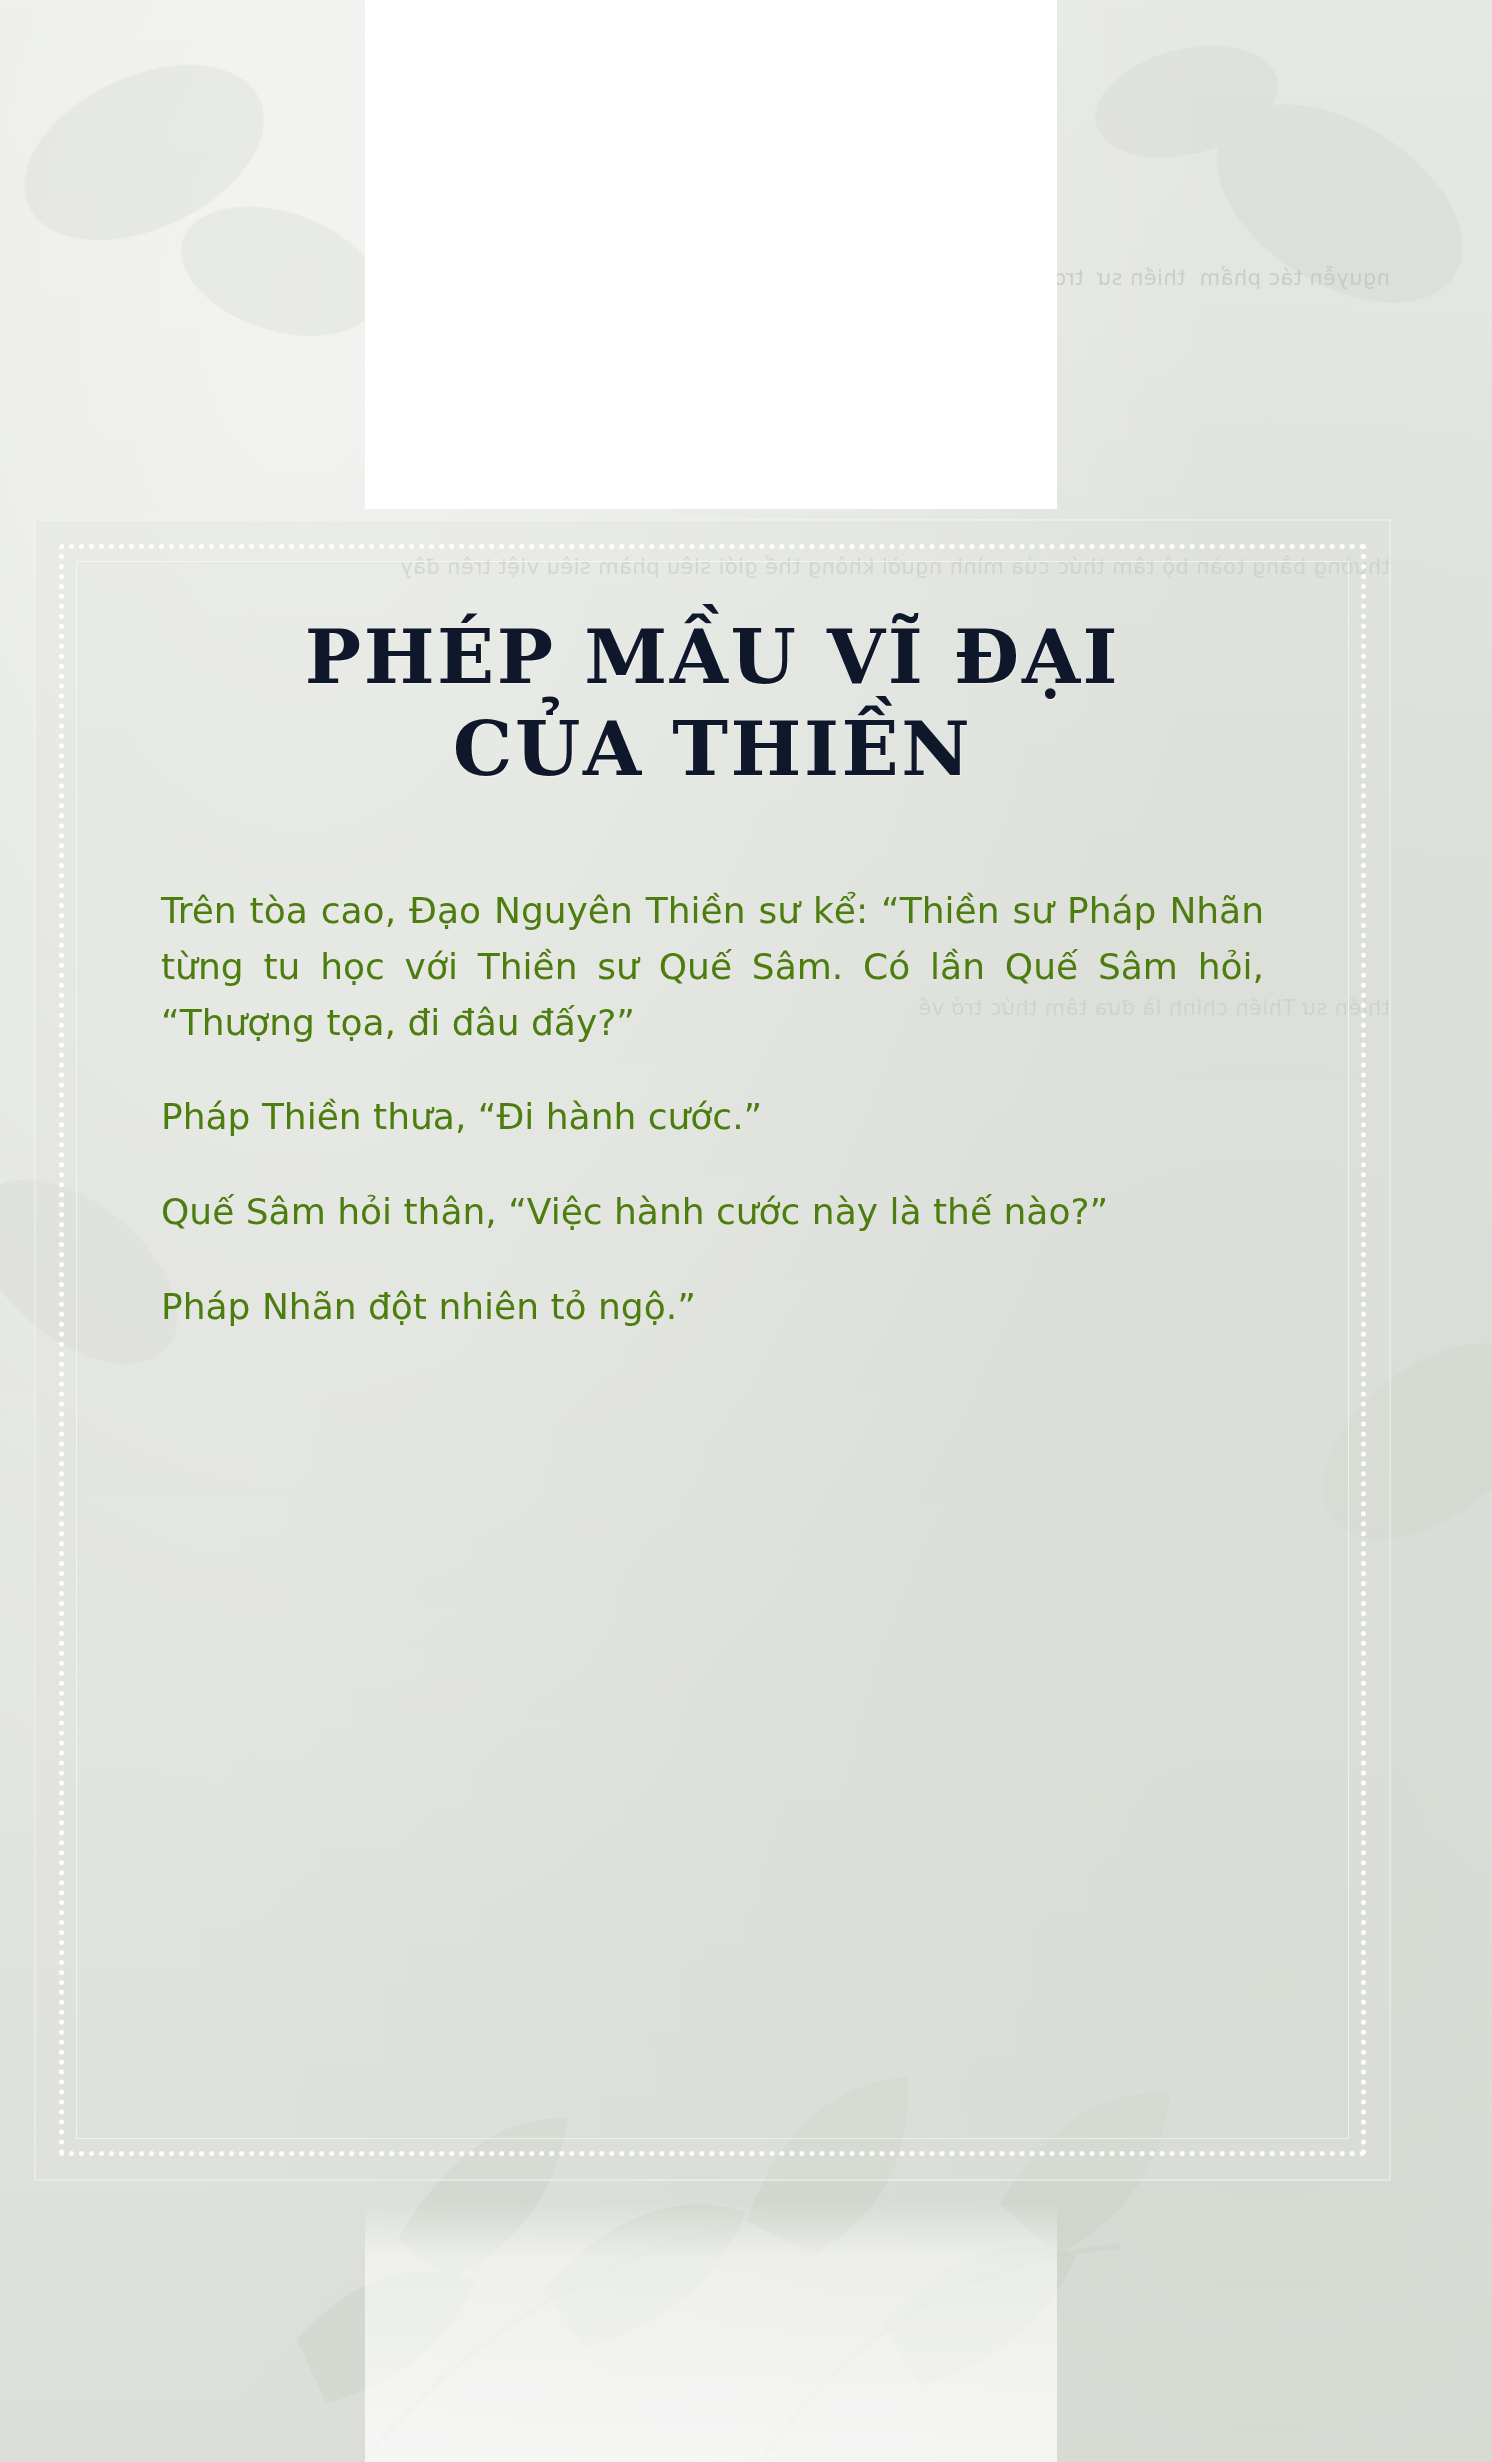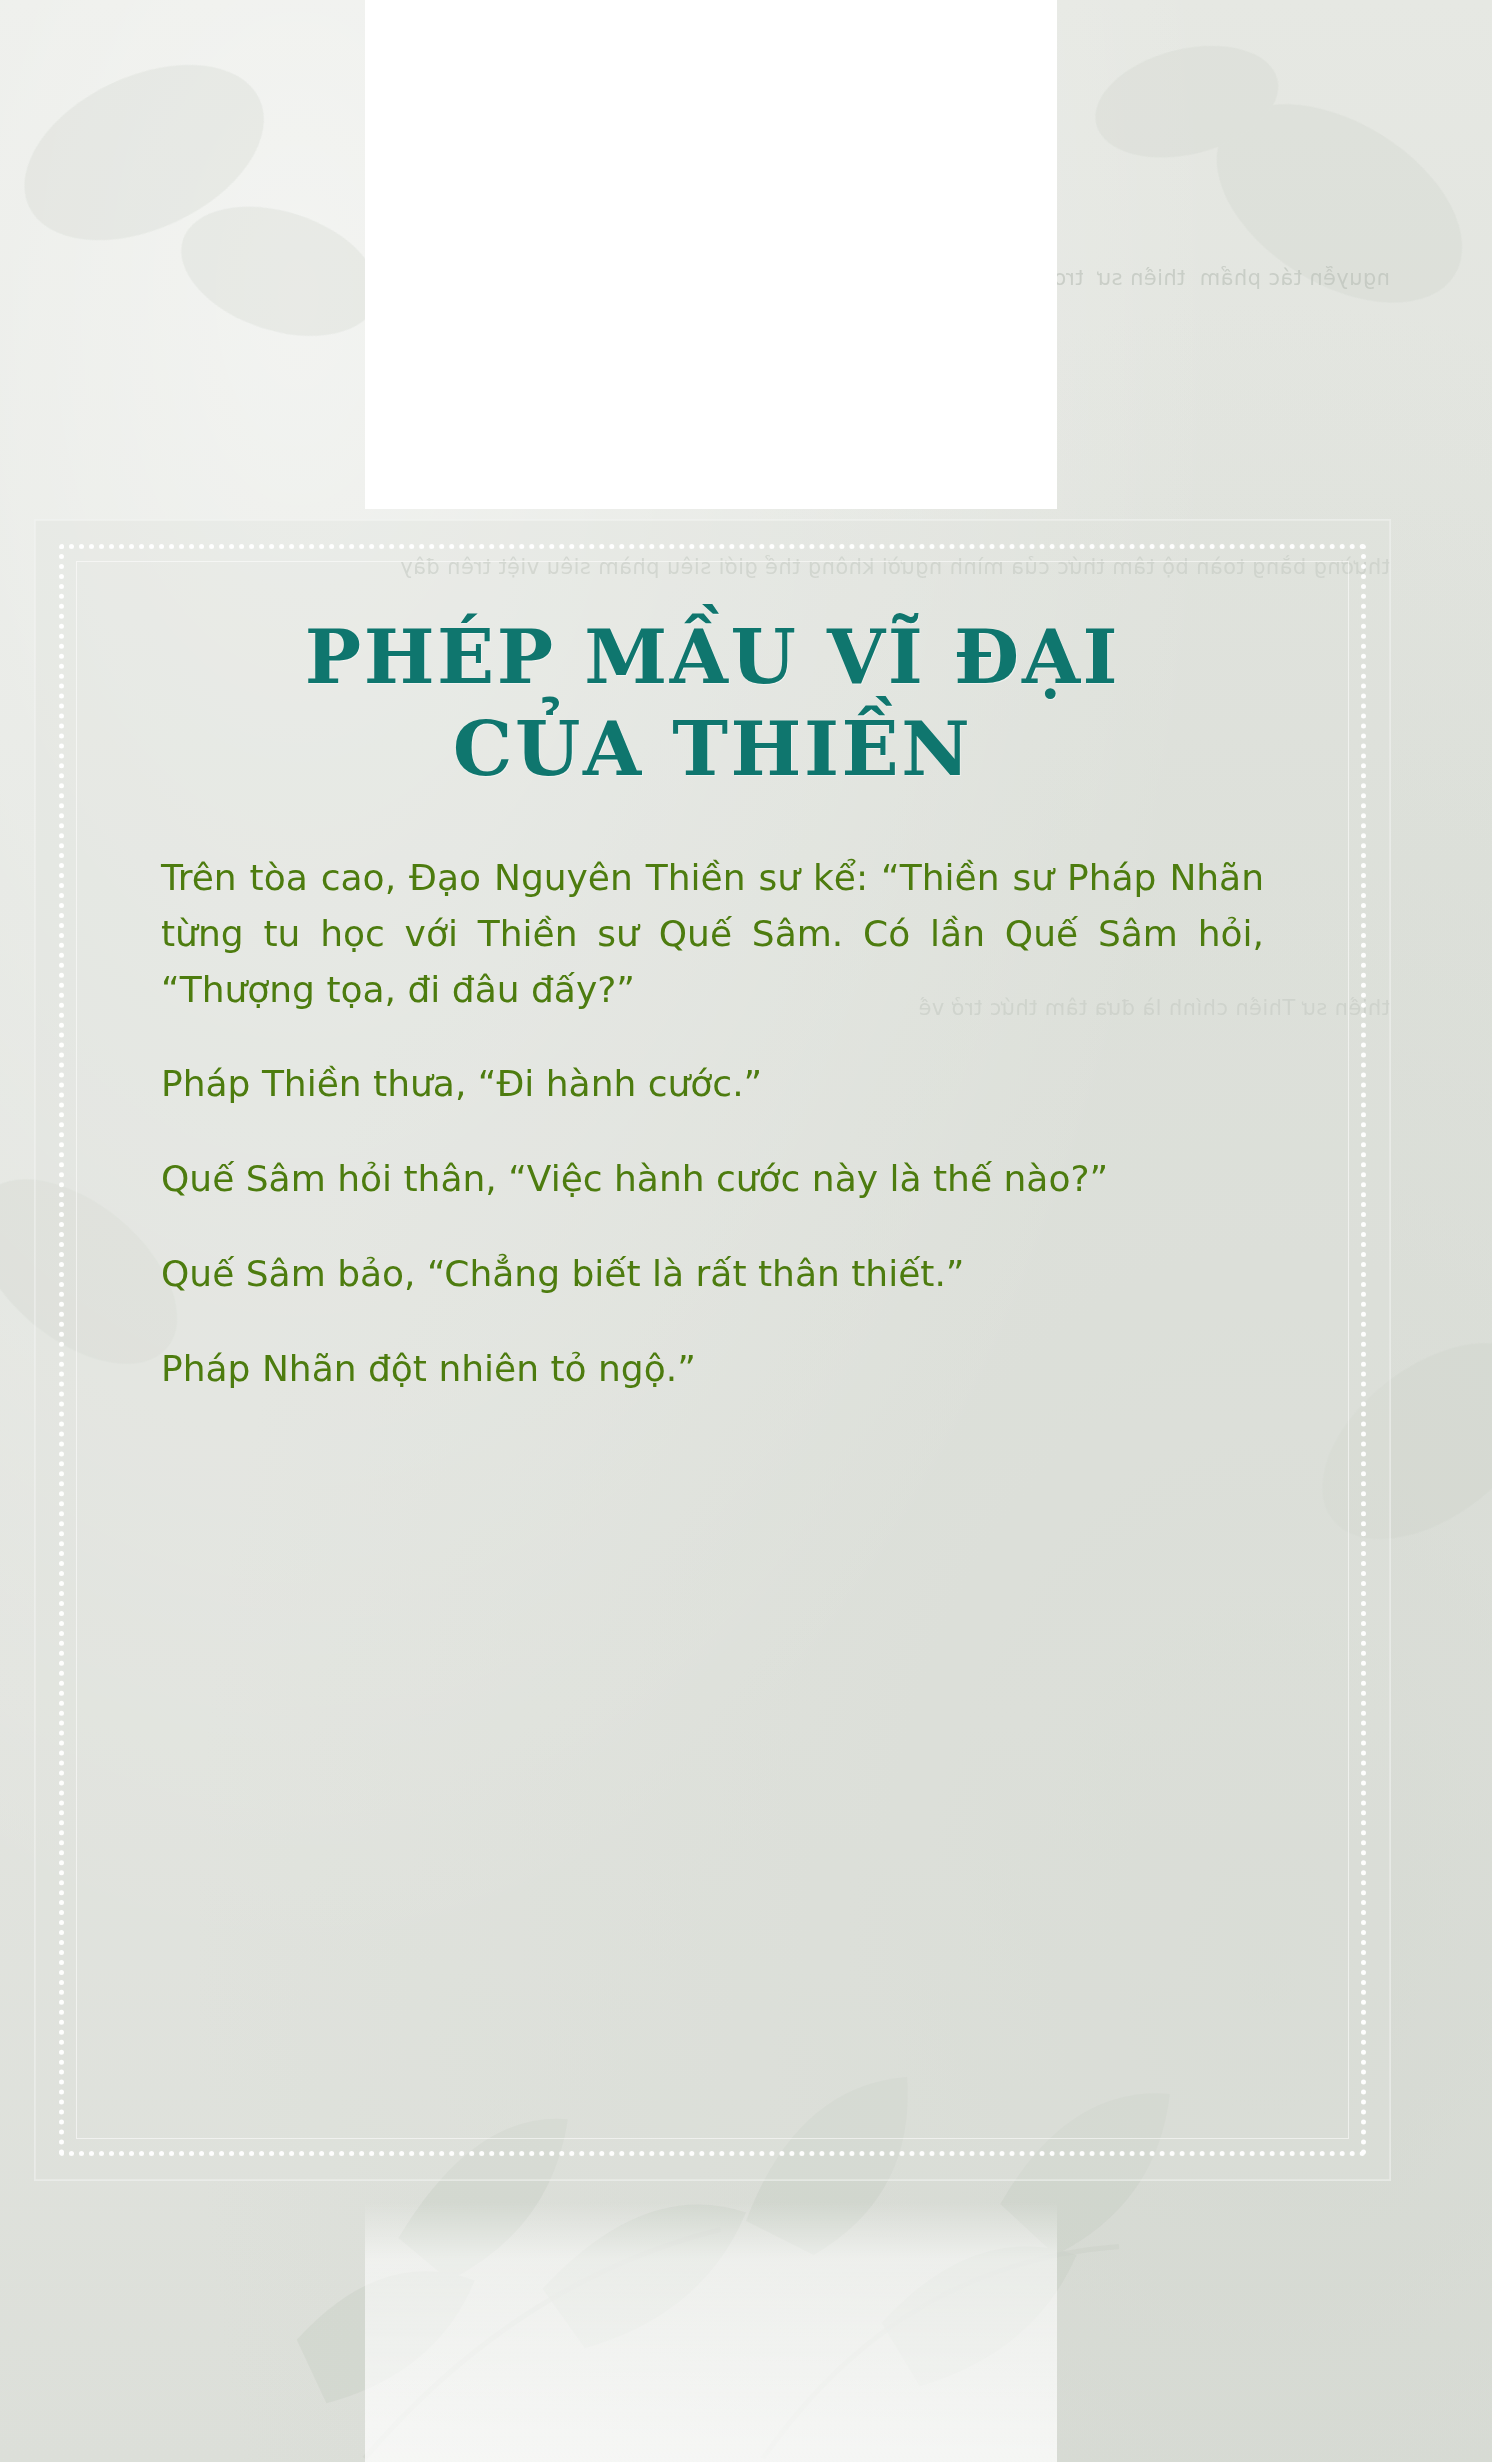--- a/index.html
+++ b/index.html
@@ -109,28 +109,28 @@
     position: absolute;
     left: 127px;
     top: 93px;
     right: 127px;
     bottom: 76px;
   }
 
   
   .title {
     text-align: center;
-    color: #0f766e;
+    color: #0f172a;
     font-family: "DejaVu Serif", serif;
     font-weight: bold;
     font-size: 75px;
     line-height: 1.22;
     letter-spacing: 2.5px;
     text-transform: uppercase;
-    margin: 0 0 55px 0;
+    margin: 0 0 88px 0;
     text-shadow: 0.8px 0.8px 0 rgba(255,255,255,0.45);
   }
   .title .line2 { display: block; }
 
   
   .body-block p {
     margin: 0 0 39px 0;
     color: #4d7c0f;
     font-size: 36px;
     line-height: 1.55;
@@ -184,21 +184,20 @@
 
       <h1 class="title">
         <span class="line1">PHÉP MẦU VĨ ĐẠI</span>
         <span class="line2">CỦA THIỀN</span>
       </h1>
 
       <div class="body-block">
         <p>Trên tòa cao, Đạo Nguyên Thiền sư kể: “Thiền sư Pháp Nhãn từng tu học với Thiền sư Quế Sâm. Có lần Quế Sâm hỏi, “Thượng tọa, đi đâu đấy?”</p>
         <p class="no-justify">Pháp Thiền thưa, “Đi hành cước.”</p>
         <p>Quế Sâm hỏi thân, “Việc hành cước này là thế nào?”</p>
-        <p class="no-justify">Quế Sâm bảo, “Chẳng biết là rất thân thiết.”</p>
         <p class="no-justify">Pháp Nhãn đột nhiên tỏ ngộ.”</p>
       </div>
 
     </div>
   </div>
 
 </div>
 
 
 </body></html>

